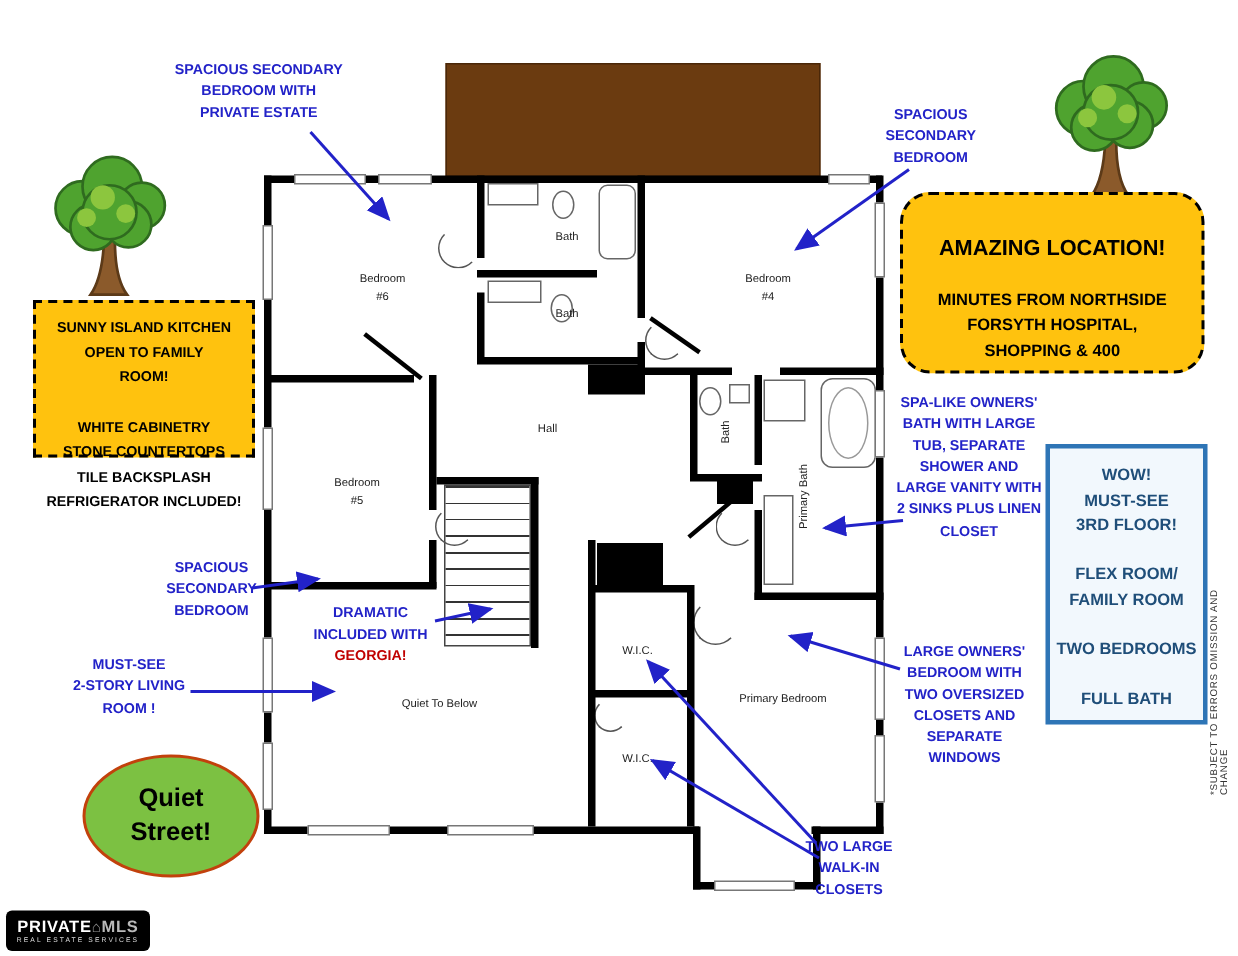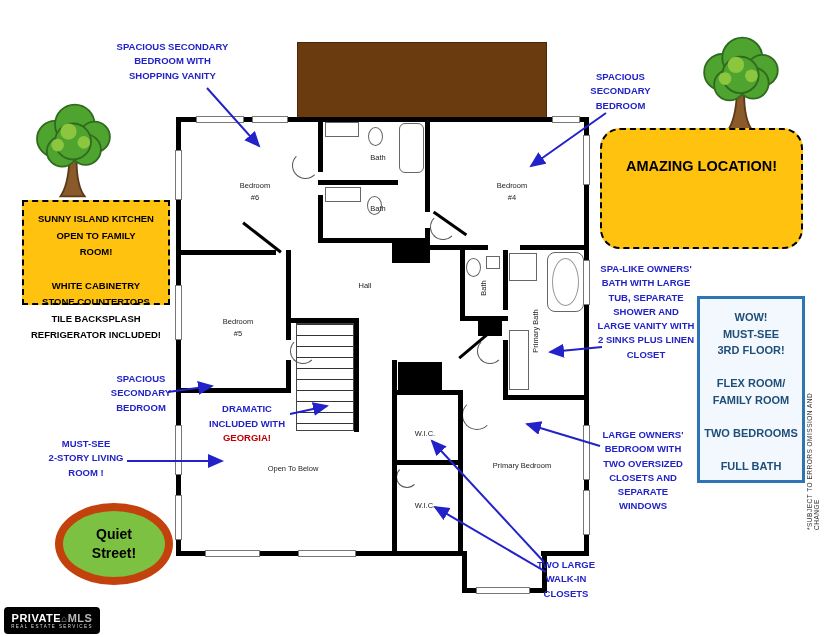--- a/index.html
+++ b/index.html
@@ -30,23 +30,23 @@
   .note .red{color:var(--red);display:block;white-space:pre-line;}
   .ybox{position:absolute;background:var(--yellow);border:2.5px dashed #000;
     text-align:center;font-weight:bold;color:#000;white-space:pre-line;z-index:7;}
   .badge{border-radius:20px;padding:10px 6px 6px;}
   .badge .t{font-size:14.5px;display:block;margin-bottom:0;white-space:pre-line;}
   .badge .b{font-size:11px;line-height:1.55;display:block;white-space:pre-line;}
   .kitchen{font-size:9.5px;line-height:1.75;padding:9px 3px;}
   .wowbox{position:absolute;background:#F2F8FD;border:3px solid var(--bluebrd);
     color:var(--navy);font-weight:bold;font-size:11px;line-height:1.5;
     text-align:center;white-space:pre-line;padding:10px 2px;z-index:7;}
-  .oval{position:absolute;background:var(--green);border:8px solid #c2410c;
+  .oval{position:absolute;background:var(--green);border:2px solid #c2410c;
     border-radius:50%;display:flex;align-items:center;justify-content:center;
-    font-size:14px;font-weight:bold;color:#000;text-align:center;
+    font-size:17px;font-weight:bold;color:#000;text-align:center;
     white-space:pre-line;line-height:1.35;z-index:7;}
   .roof{position:absolute;background:var(--brown);border:1px solid #4A2708;z-index:2;}
   .tree{position:absolute;z-index:2;}
   .logo{position:absolute;background:#000;border-radius:4px;color:#fff;
     display:flex;flex-direction:column;align-items:center;justify-content:center;z-index:7;}
   .logo .row{font-size:11px;font-weight:bold;letter-spacing:.5px;line-height:1.1;}
   .logo .row .mls{color:#b9b9b9;}
   .logo .row .house{color:#9a9a9a;font-size:10px;}
   .logo .tag{font-size:4.5px;letter-spacing:1.4px;color:#ddd;}
   .disclaimer{position:absolute;font-size:6.5px;color:#333;z-index:7;
@@ -183,21 +183,21 @@
   <div class="room-label" style="left:208px;top:316px;width:60px">Bedroom
 #5</div>
   <div class="room-label" style="left:340px;top:280px;width:50px">Hall</div>
   <div class="room-label" style="left:360px;top:152px;width:36px">Bath</div>
   <div class="room-label" style="left:360px;top:203px;width:36px">Bath</div>
   <div class="room-label rot" style="left:469px;top:282px;width:30px">Bath</div>
   <div class="room-label rot" style="left:501px;top:325px;width:70px">Primary Bath</div>
   <div class="room-label" style="left:482px;top:460px;width:80px">Primary Bedroom</div>
   <div class="room-label" style="left:407px;top:428px;width:36px">W.I.C.</div>
   <div class="room-label" style="left:407px;top:500px;width:36px">W.I.C.</div>
-  <div class="room-label" style="left:243px;top:463px;width:100px">Open To Below</div>
+  <div class="room-label" style="left:243px;top:463px;width:100px">Quiet To Below</div>
 </div>
 
 <svg class="arrows">
   <defs>
     <marker id="ah" markerWidth="9" markerHeight="8" refX="7" refY="3.5" orient="auto">
       <path d="M0,0 L8,3.5 L0,7 Z" fill="#2222C8"></path>
     </marker>
   </defs>
   <g stroke="#2222C8" stroke-width="2" marker-end="url(#ah)">
     <line x1="207" y1="88" x2="259" y2="146"></line>
@@ -207,21 +207,21 @@
     <line x1="290" y1="414" x2="327" y2="406"></line>
     <line x1="127" y1="461" x2="222" y2="461"></line>
     <line x1="600" y1="446" x2="527" y2="424"></line>
     <line x1="544" y1="562" x2="432" y2="441"></line>
     <line x1="546" y1="572" x2="435" y2="507"></line>
   </g>
 </svg>
 
 <div class="note" style="left:105px;top:40px;width:135px">SPACIOUS SECONDARY
 BEDROOM WITH
-SHOPPING VANITY</div>
+PRIVATE ESTATE</div>
 <div class="note" style="left:578px;top:70px;width:85px">SPACIOUS
 SECONDARY
 BEDROOM</div>
 <div class="note" style="left:590px;top:262px;width:112px">SPA-LIKE OWNERS'
 BATH WITH LARGE
 TUB, SEPARATE
 SHOWER AND
 LARGE VANITY WITH
 2 SINKS PLUS LINEN
 CLOSET</div>
@@ -241,20 +241,23 @@
 TWO OVERSIZED
 CLOSETS AND
 SEPARATE
 WINDOWS</div>
 <div class="note" style="left:530px;top:558px;width:72px">TWO LARGE
 WALK-IN
 CLOSETS</div>
 
 <div class="ybox badge" style="left:600px;top:128px;width:203px;height:121px">
   <span class="t">AMAZING LOCATION!</span>
+  <span class="b">MINUTES FROM NORTHSIDE
+FORSYTH HOSPITAL,
+SHOPPING &amp; 400</span>
 </div>
 
 <div class="ybox kitchen" style="left:22px;top:200px;width:148px;height:105px">SUNNY ISLAND KITCHEN
 OPEN TO FAMILY
 ROOM!
 
 WHITE CABINETRY
 STONE COUNTERTOPS
 TILE BACKSPLASH
 REFRIGERATOR INCLUDED!</div>

